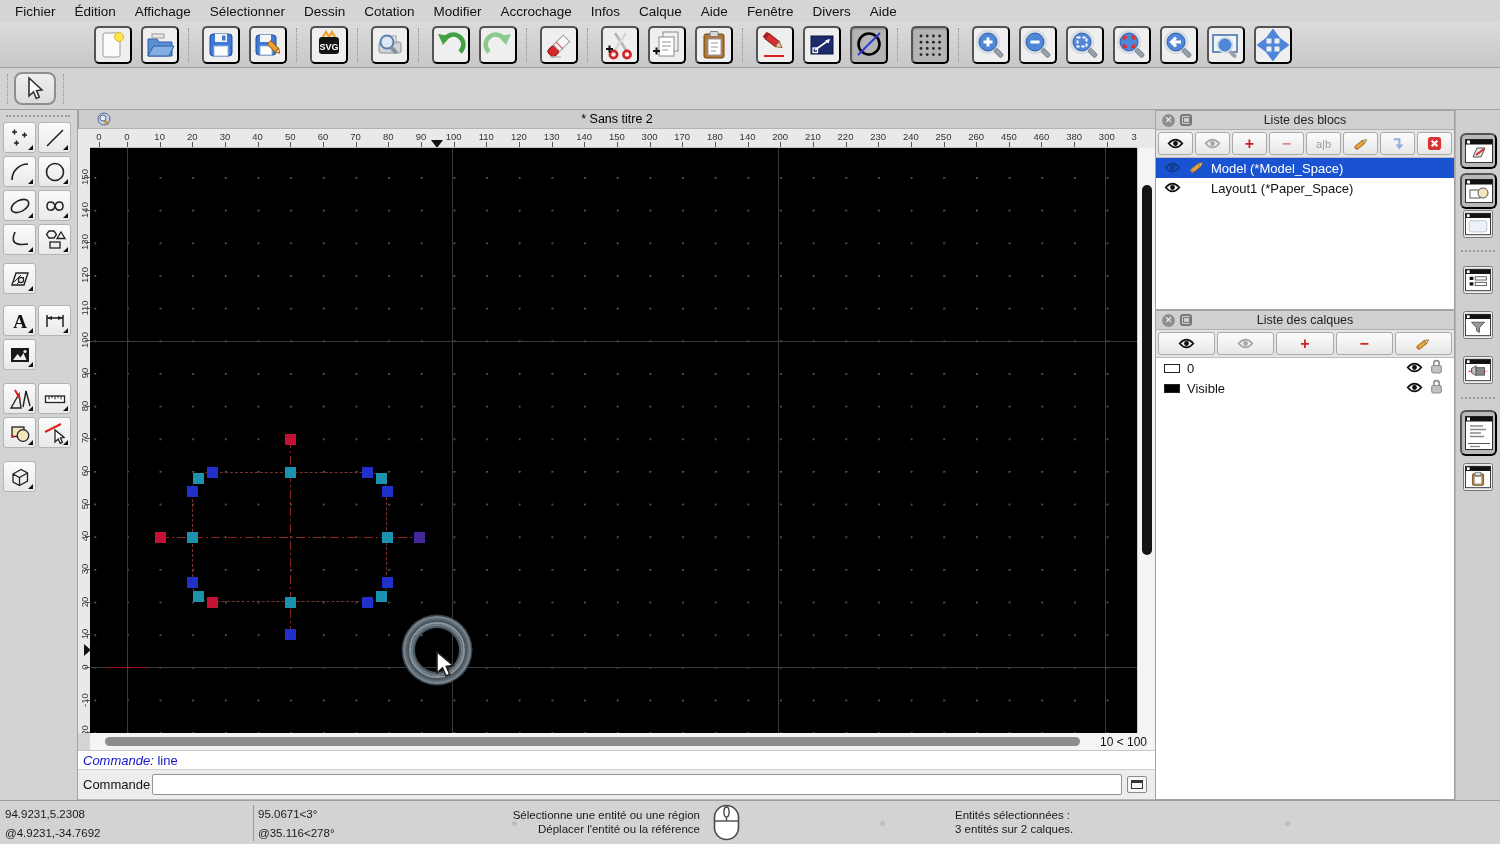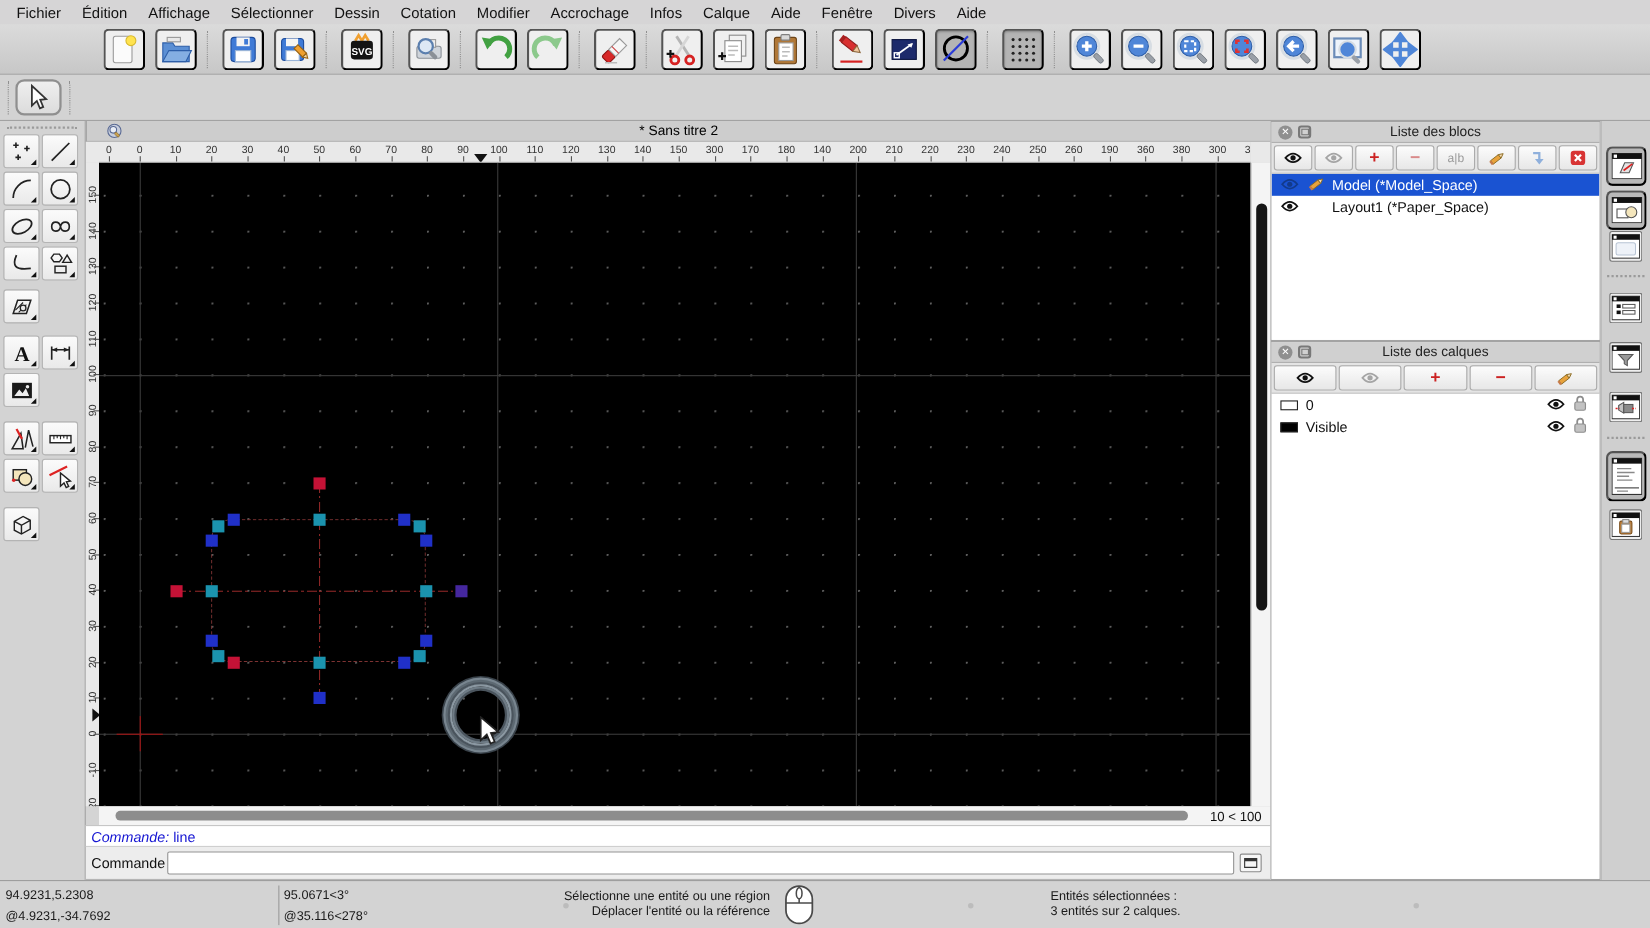--- a/index.html
+++ b/index.html
@@ -543,23 +543,23 @@
       <span class="rlabel" style="left: 755.52px;">220</span>
       <span class="tick" style="left: 755.52px;"></span>
       <span class="rlabel" style="left: 788.18px;">230</span>
       <span class="tick" style="left: 788.18px;"></span>
       <span class="rlabel" style="left: 820.84px;">240</span>
       <span class="tick" style="left: 820.84px;"></span>
       <span class="rlabel" style="left: 853.5px;">250</span>
       <span class="tick" style="left: 853.5px;"></span>
       <span class="rlabel" style="left: 886.16px;">260</span>
       <span class="tick" style="left: 886.16px;"></span>
-      <span class="rlabel" style="left: 918.82px;">190</span>
+      <span class="rlabel" style="left: 918.82px;">450</span>
       <span class="tick" style="left: 918.82px;"></span>
-      <span class="rlabel" style="left: 951.48px;">360</span>
+      <span class="rlabel" style="left: 951.48px;">460</span>
       <span class="tick" style="left: 951.48px;"></span>
       <span class="rlabel" style="left: 984.14px;">380</span>
       <span class="tick" style="left: 984.14px;"></span>
       <span class="rlabel" style="left: 1016.8px;">300</span>
       <span class="tick" style="left: 1016.8px;"></span>
       <span class="rlabel" style="left: 1049.46px;">310</span>
       <span class="hmarker" style="left: 341px; top: 11px;"></span>
     </div>
   <div class="vruler" id="vruler">
       <span class="rlabel" style="top: 23px;">150</span>

